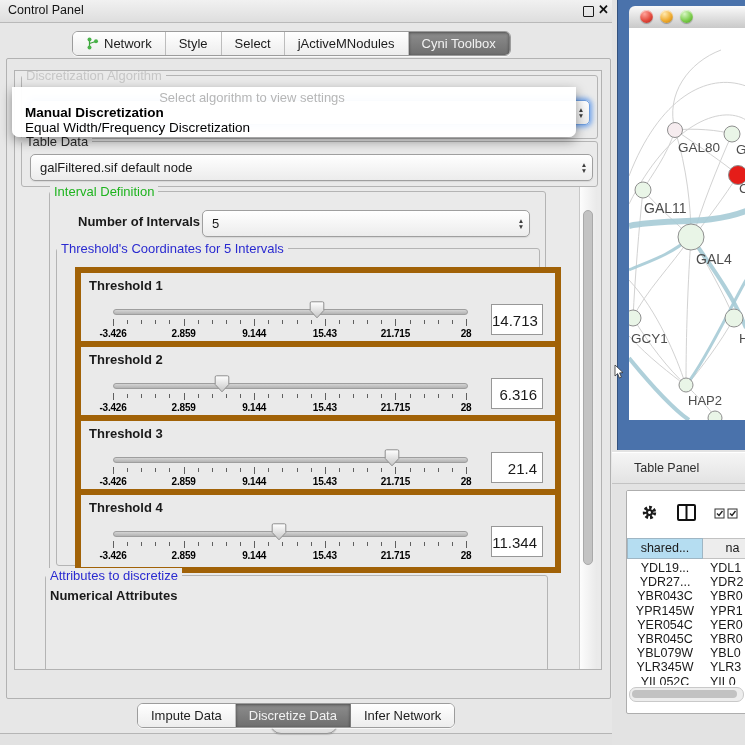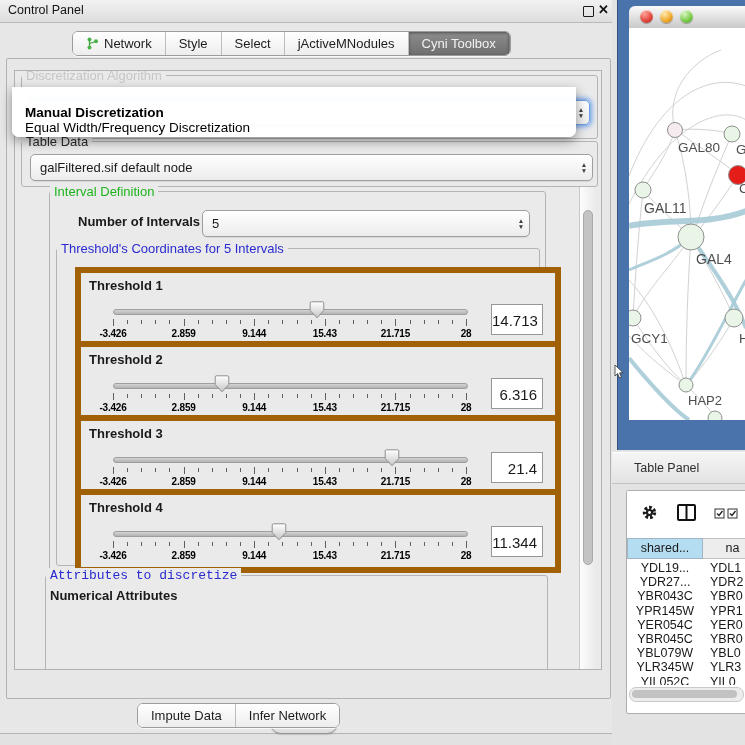--- a/index.html
+++ b/index.html
@@ -375,34 +375,37 @@
                   </linearGradient>
                 </defs>
                 <path d="M2.5,0.8 L13.5,0.8 Q14.8,0.8 14.8,2 L14.8,9.5 L8,16.8 L1.2,9.5 L1.2,2 Q1.2,0.8 2.5,0.8 Z" fill="url(#thg)" stroke="#8f8f8f"></path>
               </svg>
             </div>
             <div class="vbox">11.344</div>
           </div>
         </div>
 
       <div class="groupbox" style="left:30px;top:504px;width:501px;height:110px;">
-        <span class="grouplabel" style="color:var(--group-blue);font-family:Liberation Mono, monospace;">Attributes to discretize</span>
+        <span class="grouplabel" style="color:var(--group-blue);">Attributes to discretize</span>
         <span class="abs" style="left:4px;top:12px;font-size:13px;font-weight:bold;">Numerical Attributes</span>
       </div>
 
       <div id="content-vscroll" class="abs" style="left:564px;top:116px;">
         <div class="thumb"></div>
       </div>
     </div>
 
     <div id="apply-btn" class="abs">Apply</div>
 
     <div id="bottom-tabs" class="segmented">
         <div class="seg">
           <span>Impute Data</span>
+        </div>
+        <div class="seg selected">
+          <span>Discretize Data</span>
         </div>
         <div class="seg">
           <span>Infer Network</span>
         </div>
       </div>
   </div>
 
   <div id="right-bg" class="abs"></div>
 
   <div id="net-window" class="abs">
@@ -537,16 +540,17 @@
           <div class="c1">YIL052C</div>
           <div class="c2">YIL0</div>
         </div>
       </div>
     <div id="tp-hscroll">
         <div class="thumb"></div>
       </div>
   </div>
 
 <div class="abs" id="algo-popup">
+      <div class="hint">Select algorithm to view settings</div>
       <div class="opt b" style="top: 18px;">Manual Discretization</div>
       <div class="opt" style="top: 33px;">Equal Width/Frequency Discretization</div>
     </div>
   </div>
 
 </body></html>

